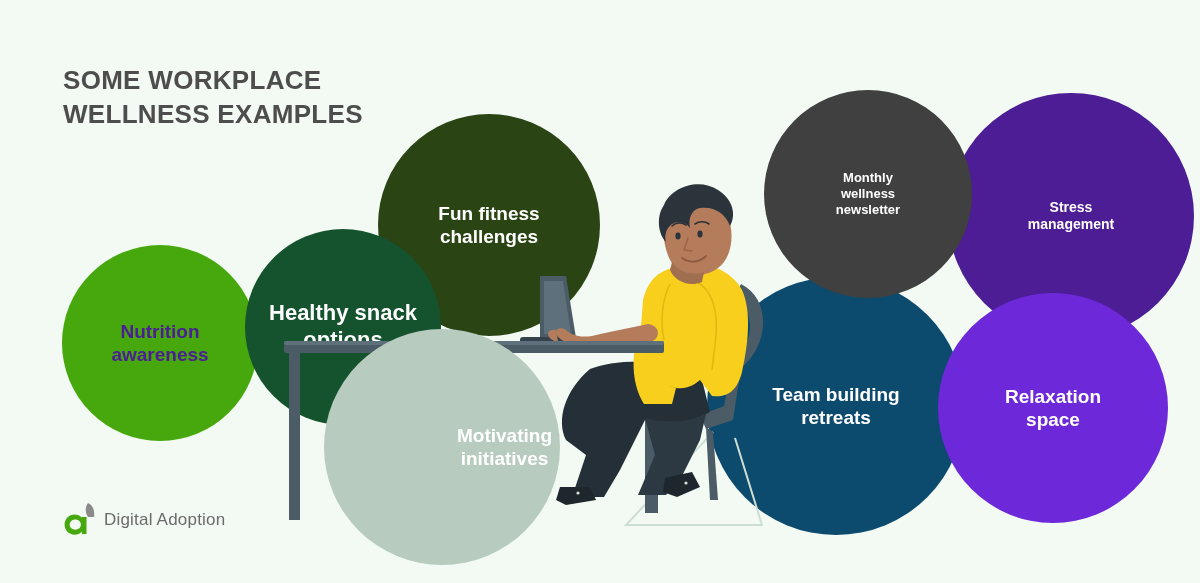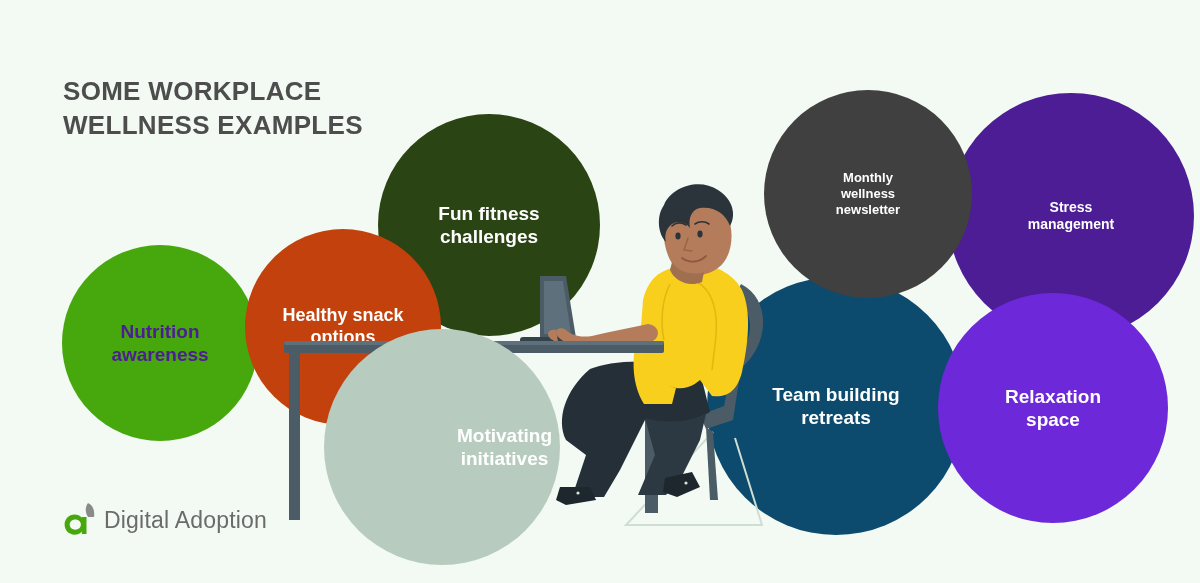--- a/index.html
+++ b/index.html
@@ -17,21 +17,21 @@
     width: 1200px;
     height: 583px;
     background: #f2faf3;
     overflow: hidden;
   }
 
   
   #title {
     position: absolute;
     left: 63px;
-    top: 74px;
+    top: 63px;
     width: 420px;
     font-size: 26px;
     line-height: 1.32;
     font-weight: bold;
     letter-spacing: 0.3px;
     color: #4d4d4d;
     text-transform: uppercase;
     z-index: 60;
     white-space: pre-line;
   }
@@ -70,39 +70,39 @@
   
   #logo {
     position: absolute;
     left: 63px;
     top: 500px;
     display: flex;
     align-items: center;
     z-index: 70;
   }
   #logo-text {
-    font-size: 23px;
+    font-size: 17px;
     color: #6b6b6b;
     margin-left: 7px;
     letter-spacing: 0.2px;
     white-space: nowrap;
   }
 </style>
 </head>
 <body>
 
 <div id="canvas" style="background: rgb(242, 250, 243);">
 
   <div id="title">Some Workplace
 Wellness Examples</div>
 
   <div id="bubble-layer">
       <div class="bubble" style="left: 62px; top: 245px; width: 196px; height: 196px; background: rgb(71, 168, 13); z-index: 20; color: #4c1d95; font-size: 19px;"><span>Nutrition
 awareness</span></div>
-      <div class="bubble" style="left: 245px; top: 229px; width: 196px; height: 196px; background: #c2410c; z-index: 30; color: rgb(255, 255, 255); font-size: 18px;"><span>Healthy snack
+      <div class="bubble" style="left: 245px; top: 229px; width: 196px; height: 196px; background: #14532d; z-index: 30; color: rgb(255, 255, 255); font-size: 22px;"><span>Healthy snack
 options</span></div>
       <div class="bubble" style="left: 378px; top: 114px; width: 222px; height: 222px; background: rgb(43, 68, 19); z-index: 25; color: rgb(255, 255, 255); font-size: 19px;"><span>Fun fitness
 challenges</span></div>
       <div class="bubble" style="left: 324px; top: 329px; width: 236px; height: 236px; background: rgb(183, 204, 191); z-index: 50; color: rgb(255, 255, 255); font-size: 19px; justify-content: flex-end;"><span>Motivating
 initiatives</span></div>
       <div class="bubble" style="left: 764px; top: 90px; width: 208px; height: 208px; background: #404040; z-index: 30; color: rgb(255, 255, 255); font-size: 13px;"><span>Monthly
 wellness
 newsletter</span></div>
       <div class="bubble" style="left: 948px; top: 93px; width: 246px; height: 246px; background: #4c1d95; z-index: 25; color: rgb(255, 255, 255); font-size: 14px;"><span>Stress
 management</span></div>

